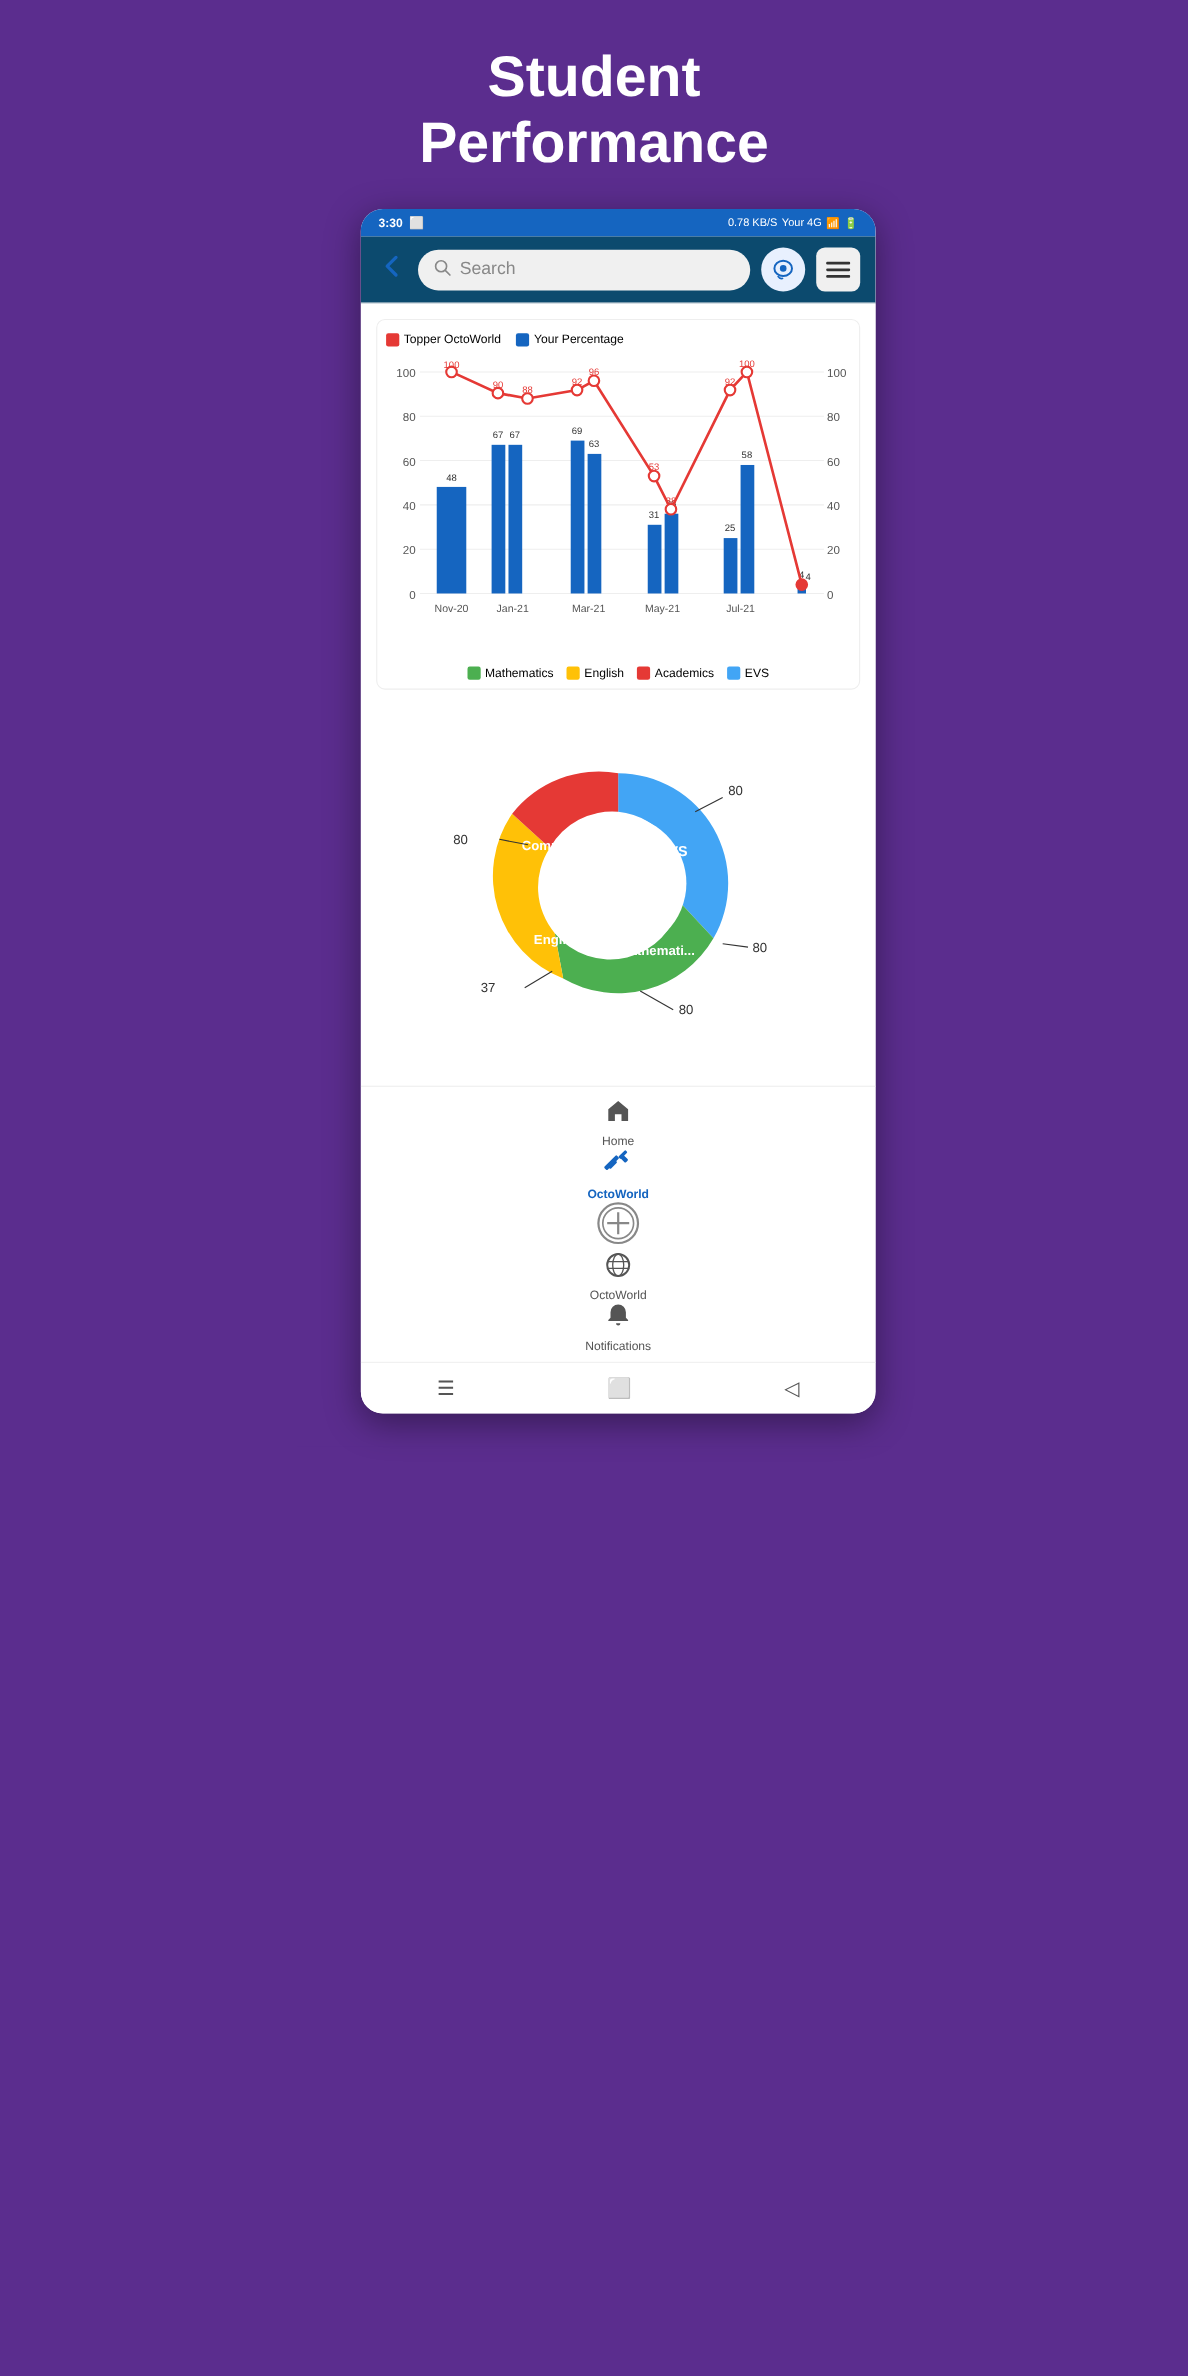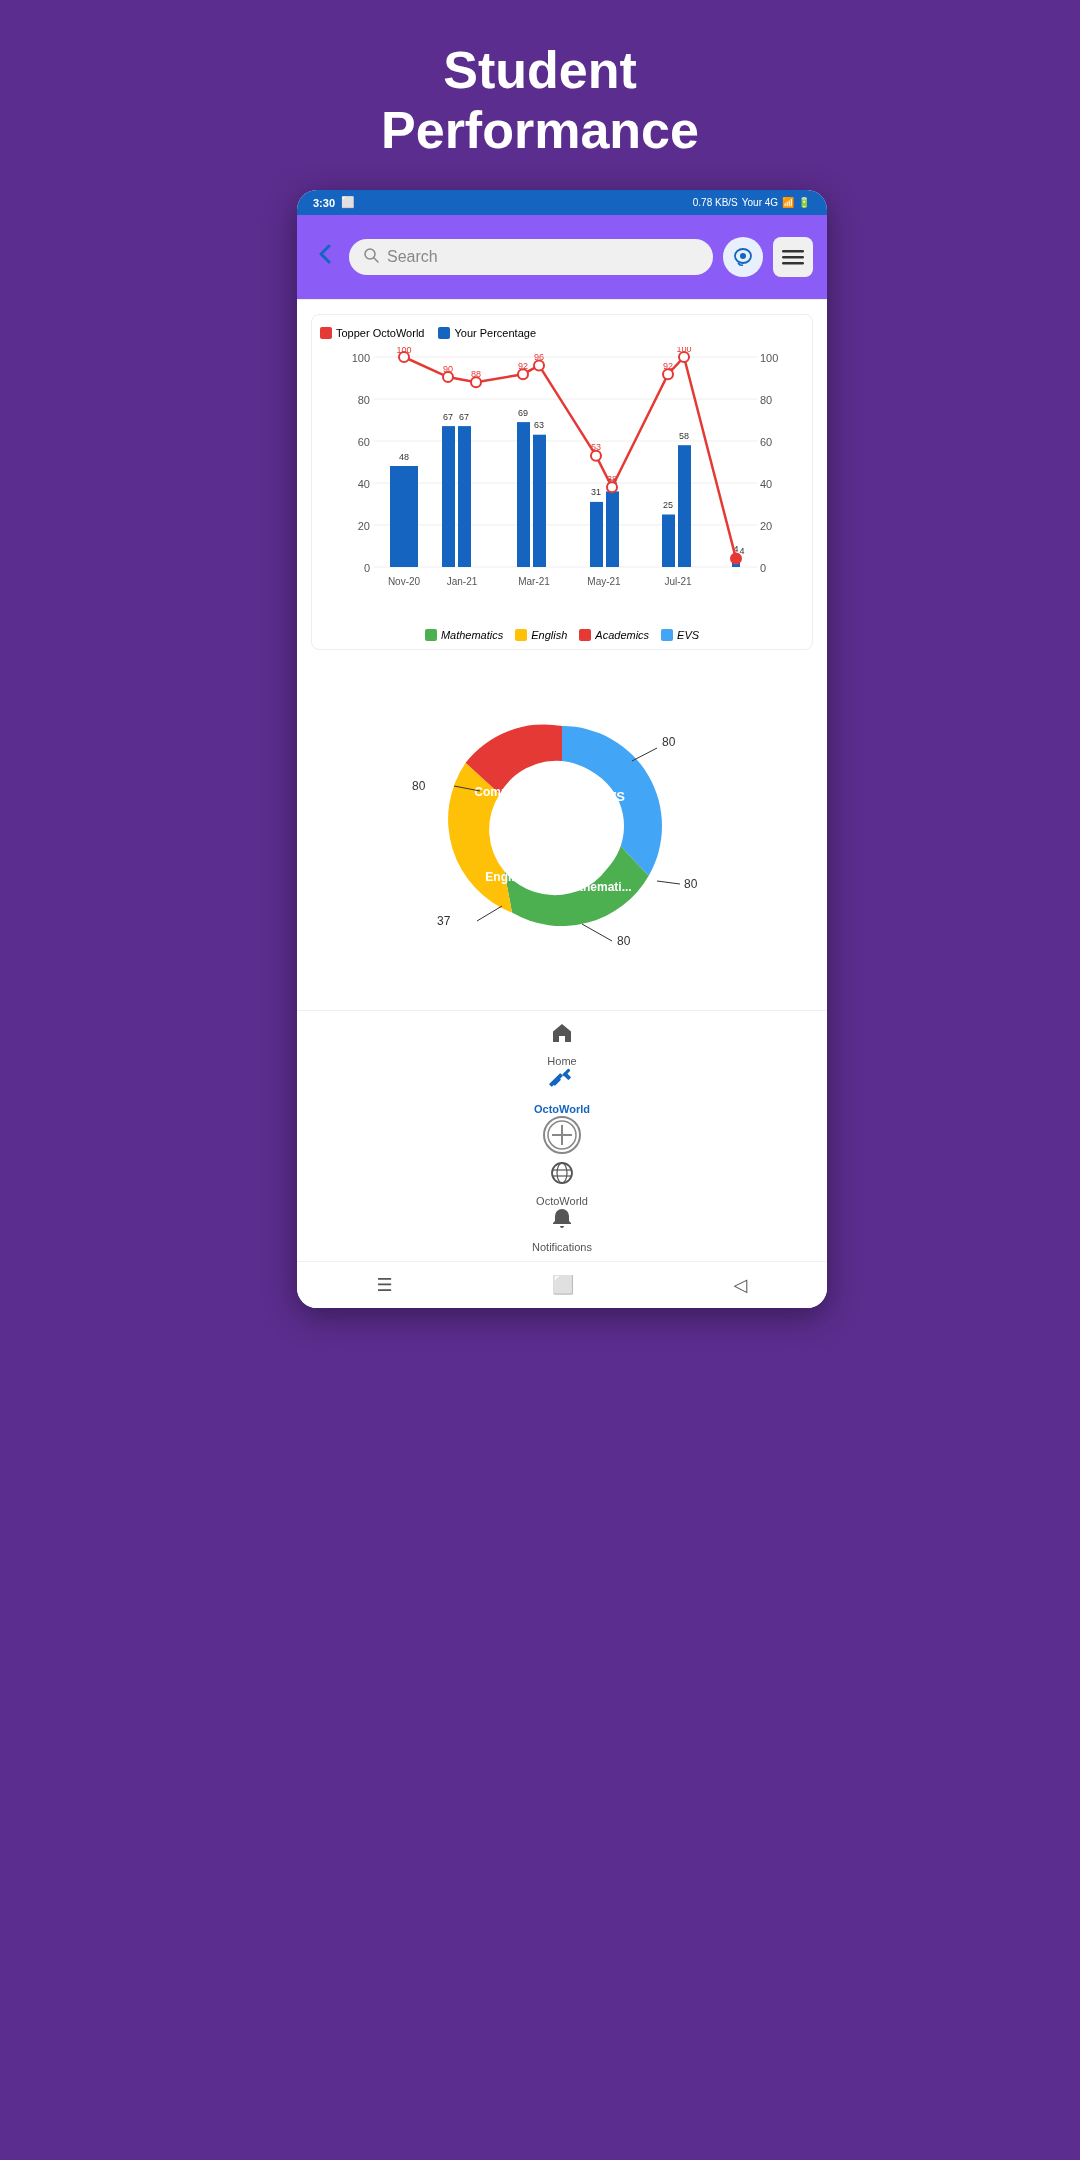--- a/index.html
+++ b/index.html
@@ -21,45 +21,45 @@
       padding-bottom: 30px;
     }
     .page-title {
       color: white;
       font-size: 52px;
       font-weight: 600;
       text-align: center;
       padding: 40px 20px 30px;
     }
     .phone-frame {
-      width: 530px;
+      width: 468px;
       background: white;
       border-radius: 20px;
       overflow: hidden;
       box-shadow: 0 8px 32px rgba(0,0,0,0.4);
       margin-left: 44px;
     }
     
     .status-bar {
       background: #1565C0;
       color: white;
       display: flex;
       justify-content: space-between;
       align-items: center;
       padding: 6px 16px;
       font-size: 11px;
     }
     .status-left { font-weight: bold; display: flex; align-items: center; gap: 6px; }
     .status-right { display: flex; align-items: center; gap: 4px; font-size: 10px; }
     
     .top-nav {
-      background: #8b5cf6;
-      display: flex;
-      align-items: center;
-      padding: 22px 14px;
+      background: #0c4a6e;
+      display: flex;
+      align-items: center;
+      padding: 10px 14px;
       gap: 10px;
       border-bottom: 1px solid #eee;
     }
     .back-btn {
       color: #1565C0;
       font-size: 26px;
       cursor: pointer;
       flex-shrink: 0;
     }
     .search-bar {
@@ -120,21 +120,20 @@
       flex-wrap: wrap;
     }
     .legend-item { display: flex; align-items: center; gap: 4px; }
     .legend-dot { width: 12px; height: 12px; border-radius: 2px; }
     .subject-legend {
       display: flex;
       gap: 12px;
       margin-top: 8px;
       font-size: 11px;
       justify-content: center;
-      font-style: italic;
     }
     .subject-legend-item { display: flex; align-items: center; gap: 4px; }
     .subject-dot { width: 12px; height: 12px; border-radius: 2px; }
 
     
     .donut-container {
       display: flex;
       justify-content: center;
       align-items: center;
       padding: 20px 0 30px;

